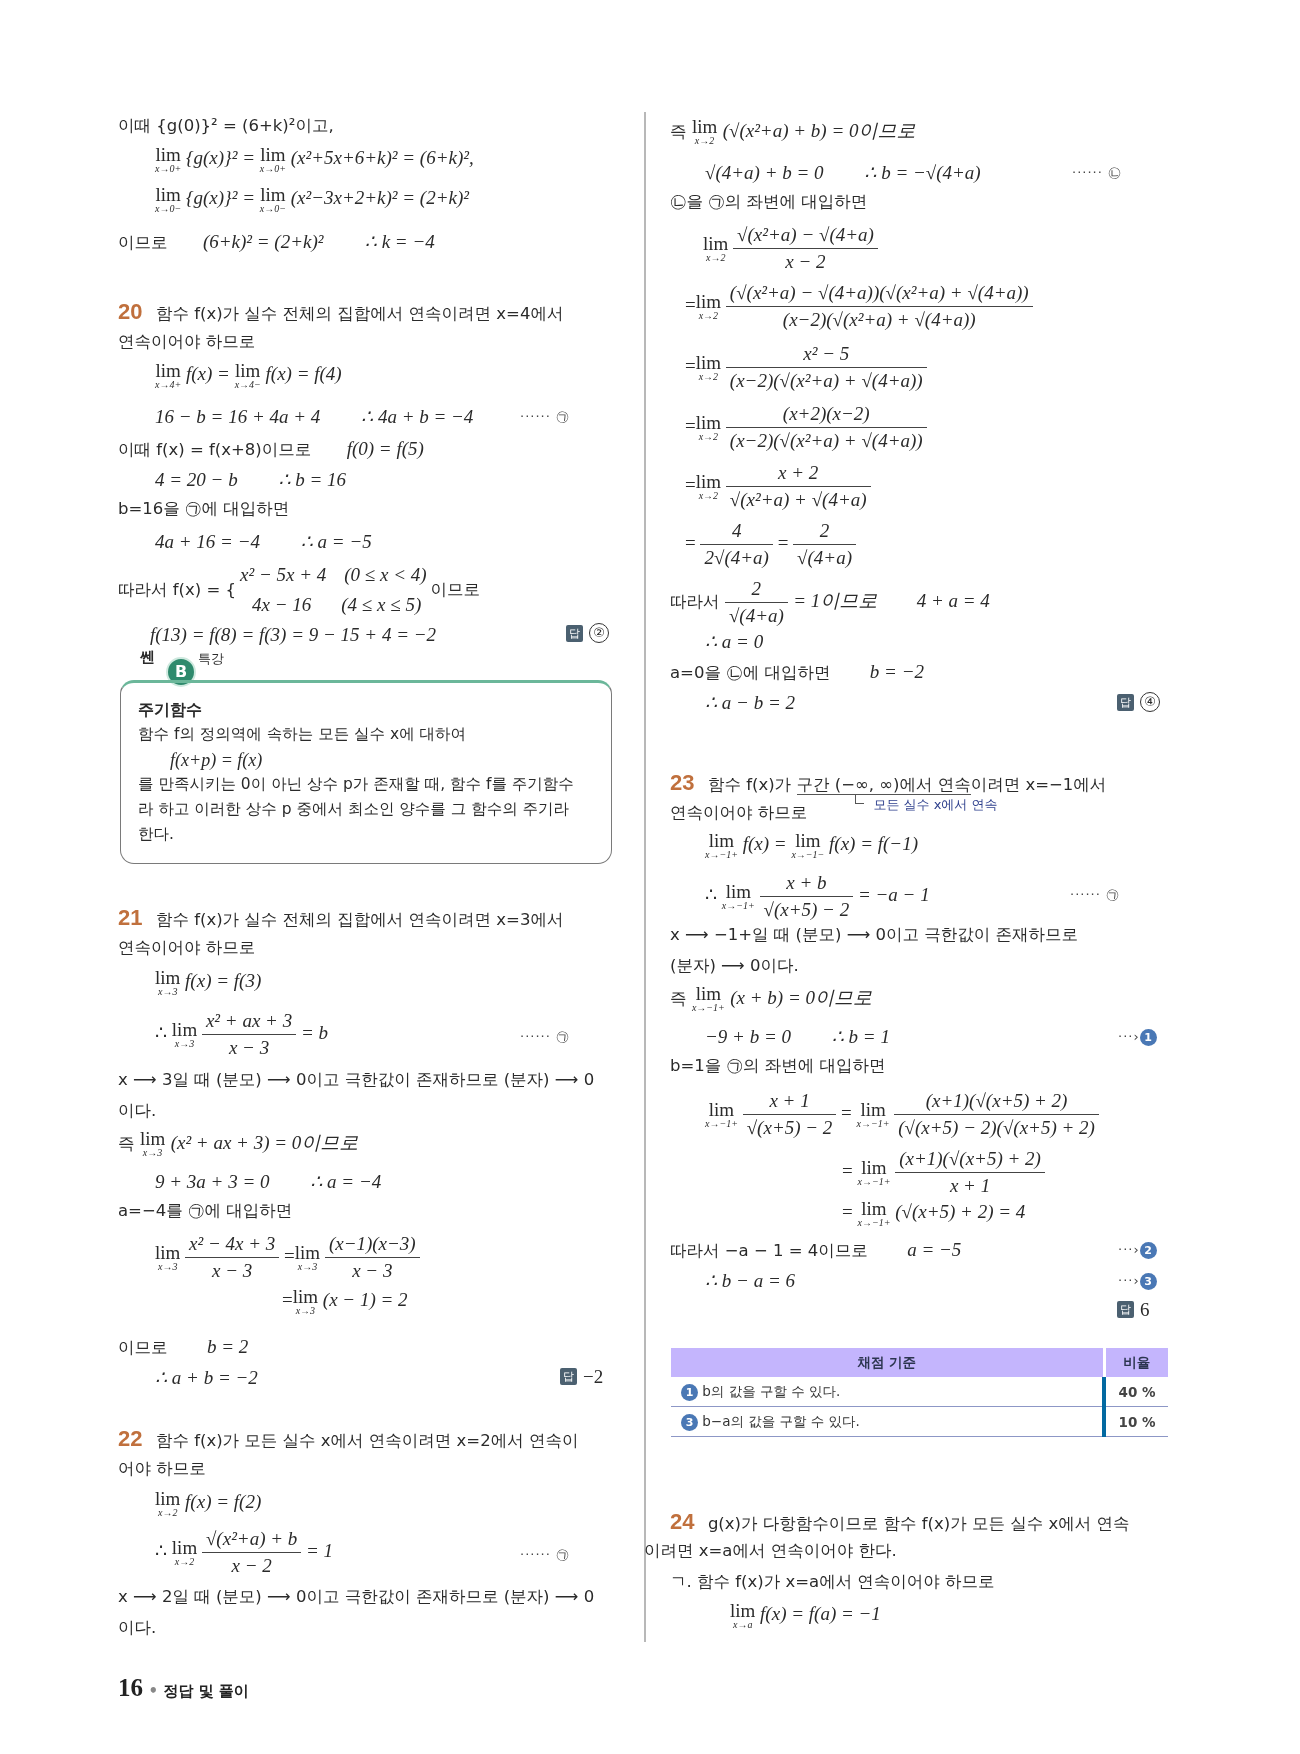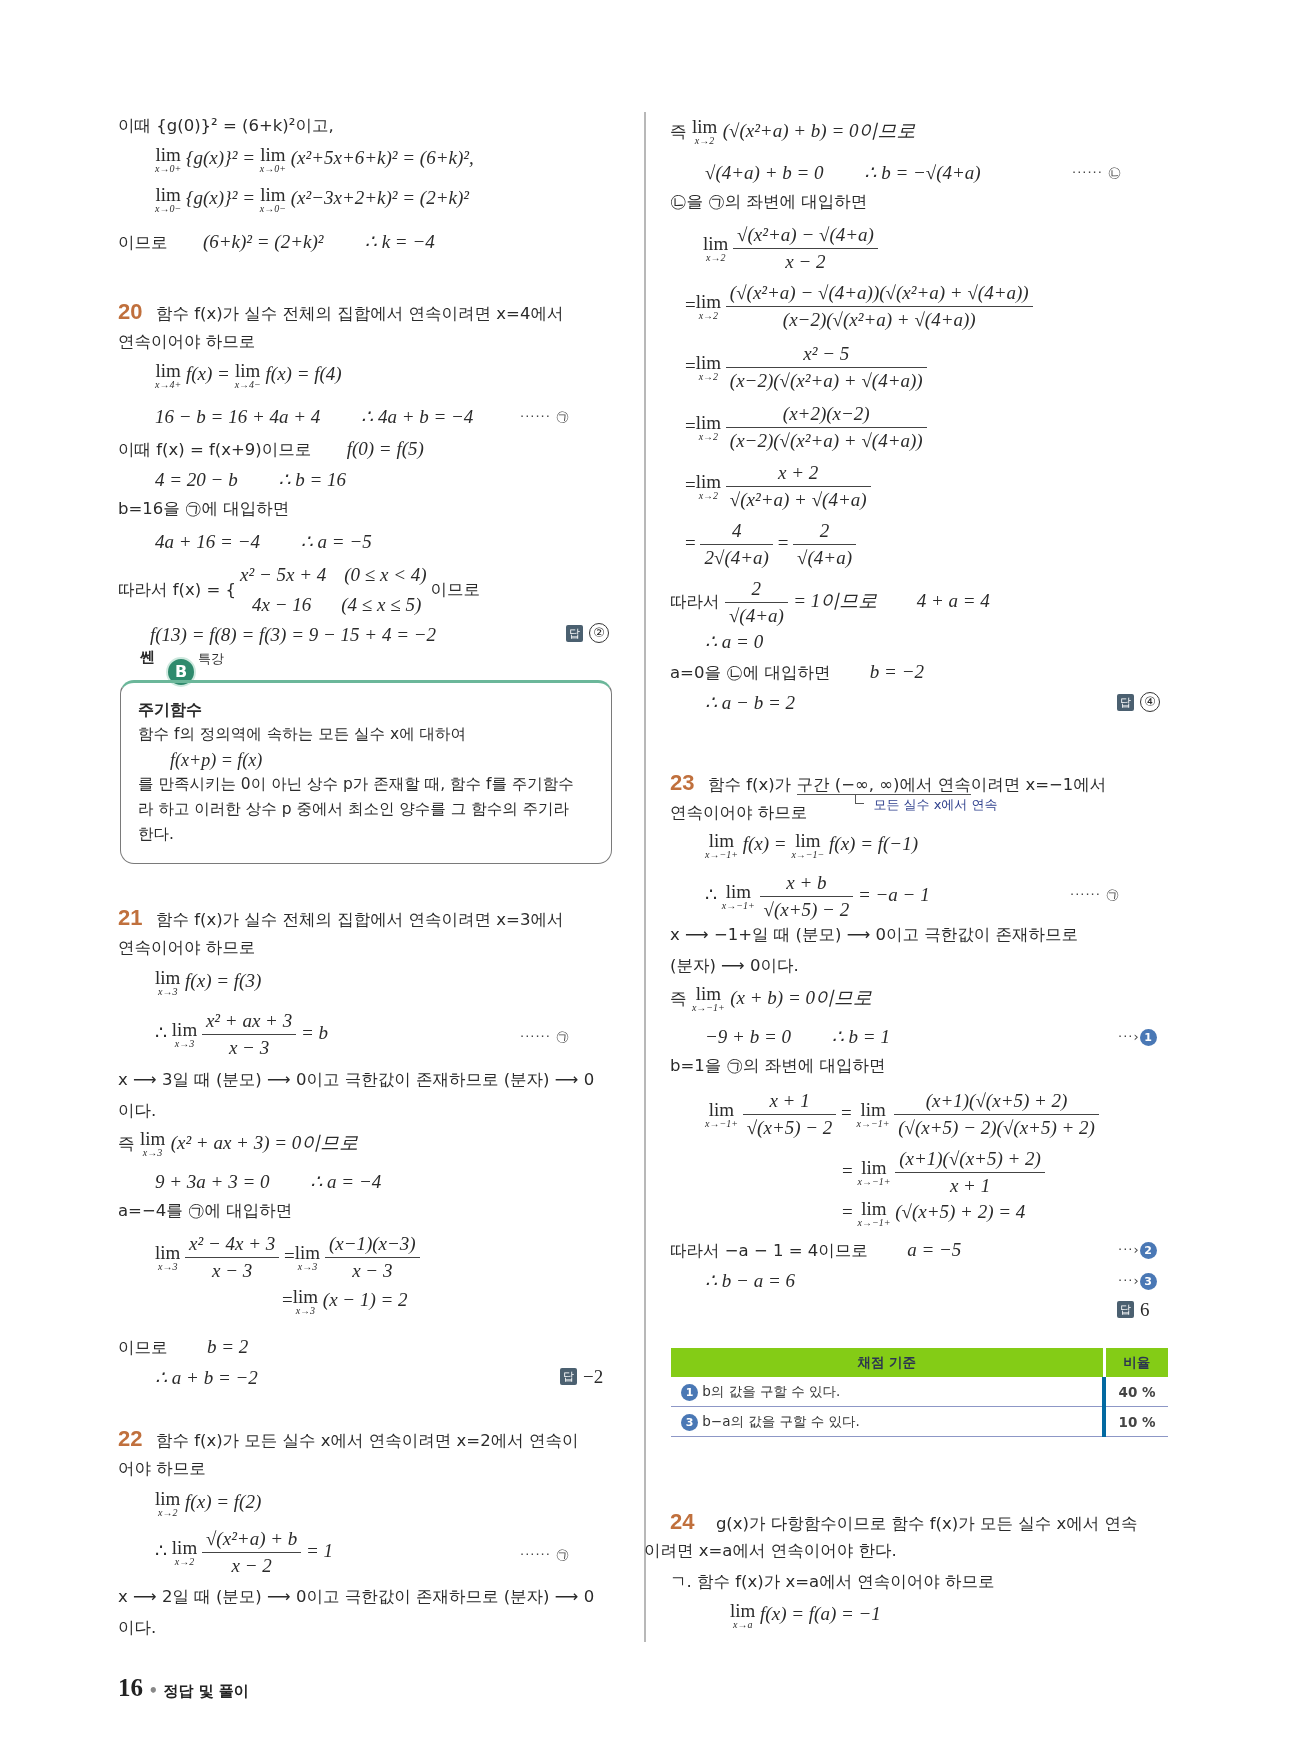--- a/index.html
+++ b/index.html
@@ -25,21 +25,21 @@
           text-align: center; line-height: 18px; font-size: 13px; font-family: "DejaVu Sans", sans-serif; }
   .step { display: inline-block; width: 17px; height: 17px; border-radius: 50%; background: #4a78b5; color: #fff;
           font-size: 11px; font-weight: bold; text-align: center; line-height: 17px; font-family: "DejaVu Sans", sans-serif; }
   .box { position: absolute; left: 120px; top: 680px; width: 490px; height: 180px; border: 1.5px solid #7a7a7a;
          border-top: 3px solid #6bb79a; border-radius: 14px; }
   .badge-B { position: absolute; left: 166px; top: 657px; width: 26px; height: 26px; border-radius: 50%; background: #2f8a6d;
              color: #fff; font-weight: bold; font-family: "DejaVu Sans", sans-serif; font-size: 16px; text-align: center; line-height: 26px;
              border: 2px solid #cfe9df; }
   table.grade { position: absolute; left: 671px; top: 1348px; width: 497px; border-collapse: collapse;
                 font-family: "DejaVu Sans", sans-serif; font-size: 13.5px; }
-  table.grade th { background: #84cc16; color: #2c3550; font-weight: bold; height: 27px; }
+  table.grade th { background: #c4b5fd; color: #2c3550; font-weight: bold; height: 27px; }
   table.grade td { height: 27px; border-bottom: 1px solid #8d97c6; color: #333; }
   table.grade td.r { text-align: center; font-weight: bold; color: #444; border-left: 4px solid #0369a1; width: 60px; }
   table.grade th.r { border-left: 3px solid #fff; width: 60px; }
   .note-ul { border-bottom: 1px solid #555; }
   .note { font-family: "DejaVu Sans", sans-serif; font-size: 13px; color: #2c3e8c; }
   .footer-num { font-family: Liberation Serif, serif; font-weight: bold; font-size: 25px; color: #222; }
   .footer-lbl { font-family: "DejaVu Sans", sans-serif; font-weight: bold; font-size: 15px; color: #222; }
 </style>
 </head>
 <body>
@@ -76,21 +76,21 @@
   <span class="i">f(x) = </span>
   <span class="lim"><span class="l">lim</span><span class="s">x→4−</span></span>
   <span class="i">f(x) = f(4)</span>
 </div>
 <div class="abs m" style="left:155px;top:407px;">
   <span class="i">16 − b = 16 + 4a + 4</span>
   <span class="i" style="margin-left:36px;">∴ 4a + b = −4</span>
 </div>
 <div class="abs marker" style="left:520px;top:410px;">······ ㉠</div>
 <div class="abs" style="left:118px;top:439px;">
-  <span class="kr">이때 f(x) = f(x+9)이므로</span>
+  <span class="kr">이때 f(x) = f(x+8)이므로</span>
   <span class="m i" style="margin-left:30px;">f(0) = f(5)</span>
 </div>
 <div class="abs m" style="left:155px;top:470px;">
   <span class="i">4 = 20 − b</span>
   <span class="i" style="margin-left:36px;">∴ b = 16</span>
 </div>
 <div class="abs kr" style="left:118px;top:501px;">b=16을 ㉠에 대입하면</div>
 <div class="abs m" style="left:155px;top:532px;font-family:Liberation Serif, serif;">
   <span class="i">4a + 16 = −4</span>
   <span class="i" style="margin-left:36px;">∴ a = −5</span>
@@ -338,20 +338,20 @@
     </tr>
     <tr>
       <td style="padding-left:10px;"><span class="step">3</span> <span>b−a의 값을 구할 수 있다.</span></td>
       <td class="r">10 %</td>
     </tr>
   </tbody>
 </table>
 
 <div class="abs" style="left:670px;top:1511px;">
   <span class="num">24</span>
-  <span class="kr" style="margin-left:16px;">g(x)가 다항함수이므로 함수 f(x)가 모든 실수 x에서 연속</span>
+  <span class="kr" style="margin-left:8px;">g(x)가 다항함수이므로 함수 f(x)가 모든 실수 x에서 연속</span>
 </div>
 <div class="abs kr" style="left:644px;top:1543px;">이려면 x=a에서 연속이어야 한다.</div>
 <div class="abs kr" style="left:670px;top:1574px;">ㄱ. 함수 f(x)가 x=a에서 연속이어야 하므로</div>
 <div class="abs m" style="left:730px;top:1602px;">
   <span class="lim"><span class="l">lim</span><span class="s">x→a</span></span>
   <span class="i">f(x) = f(a) = −1</span>
 </div>
 
 </body></html>

